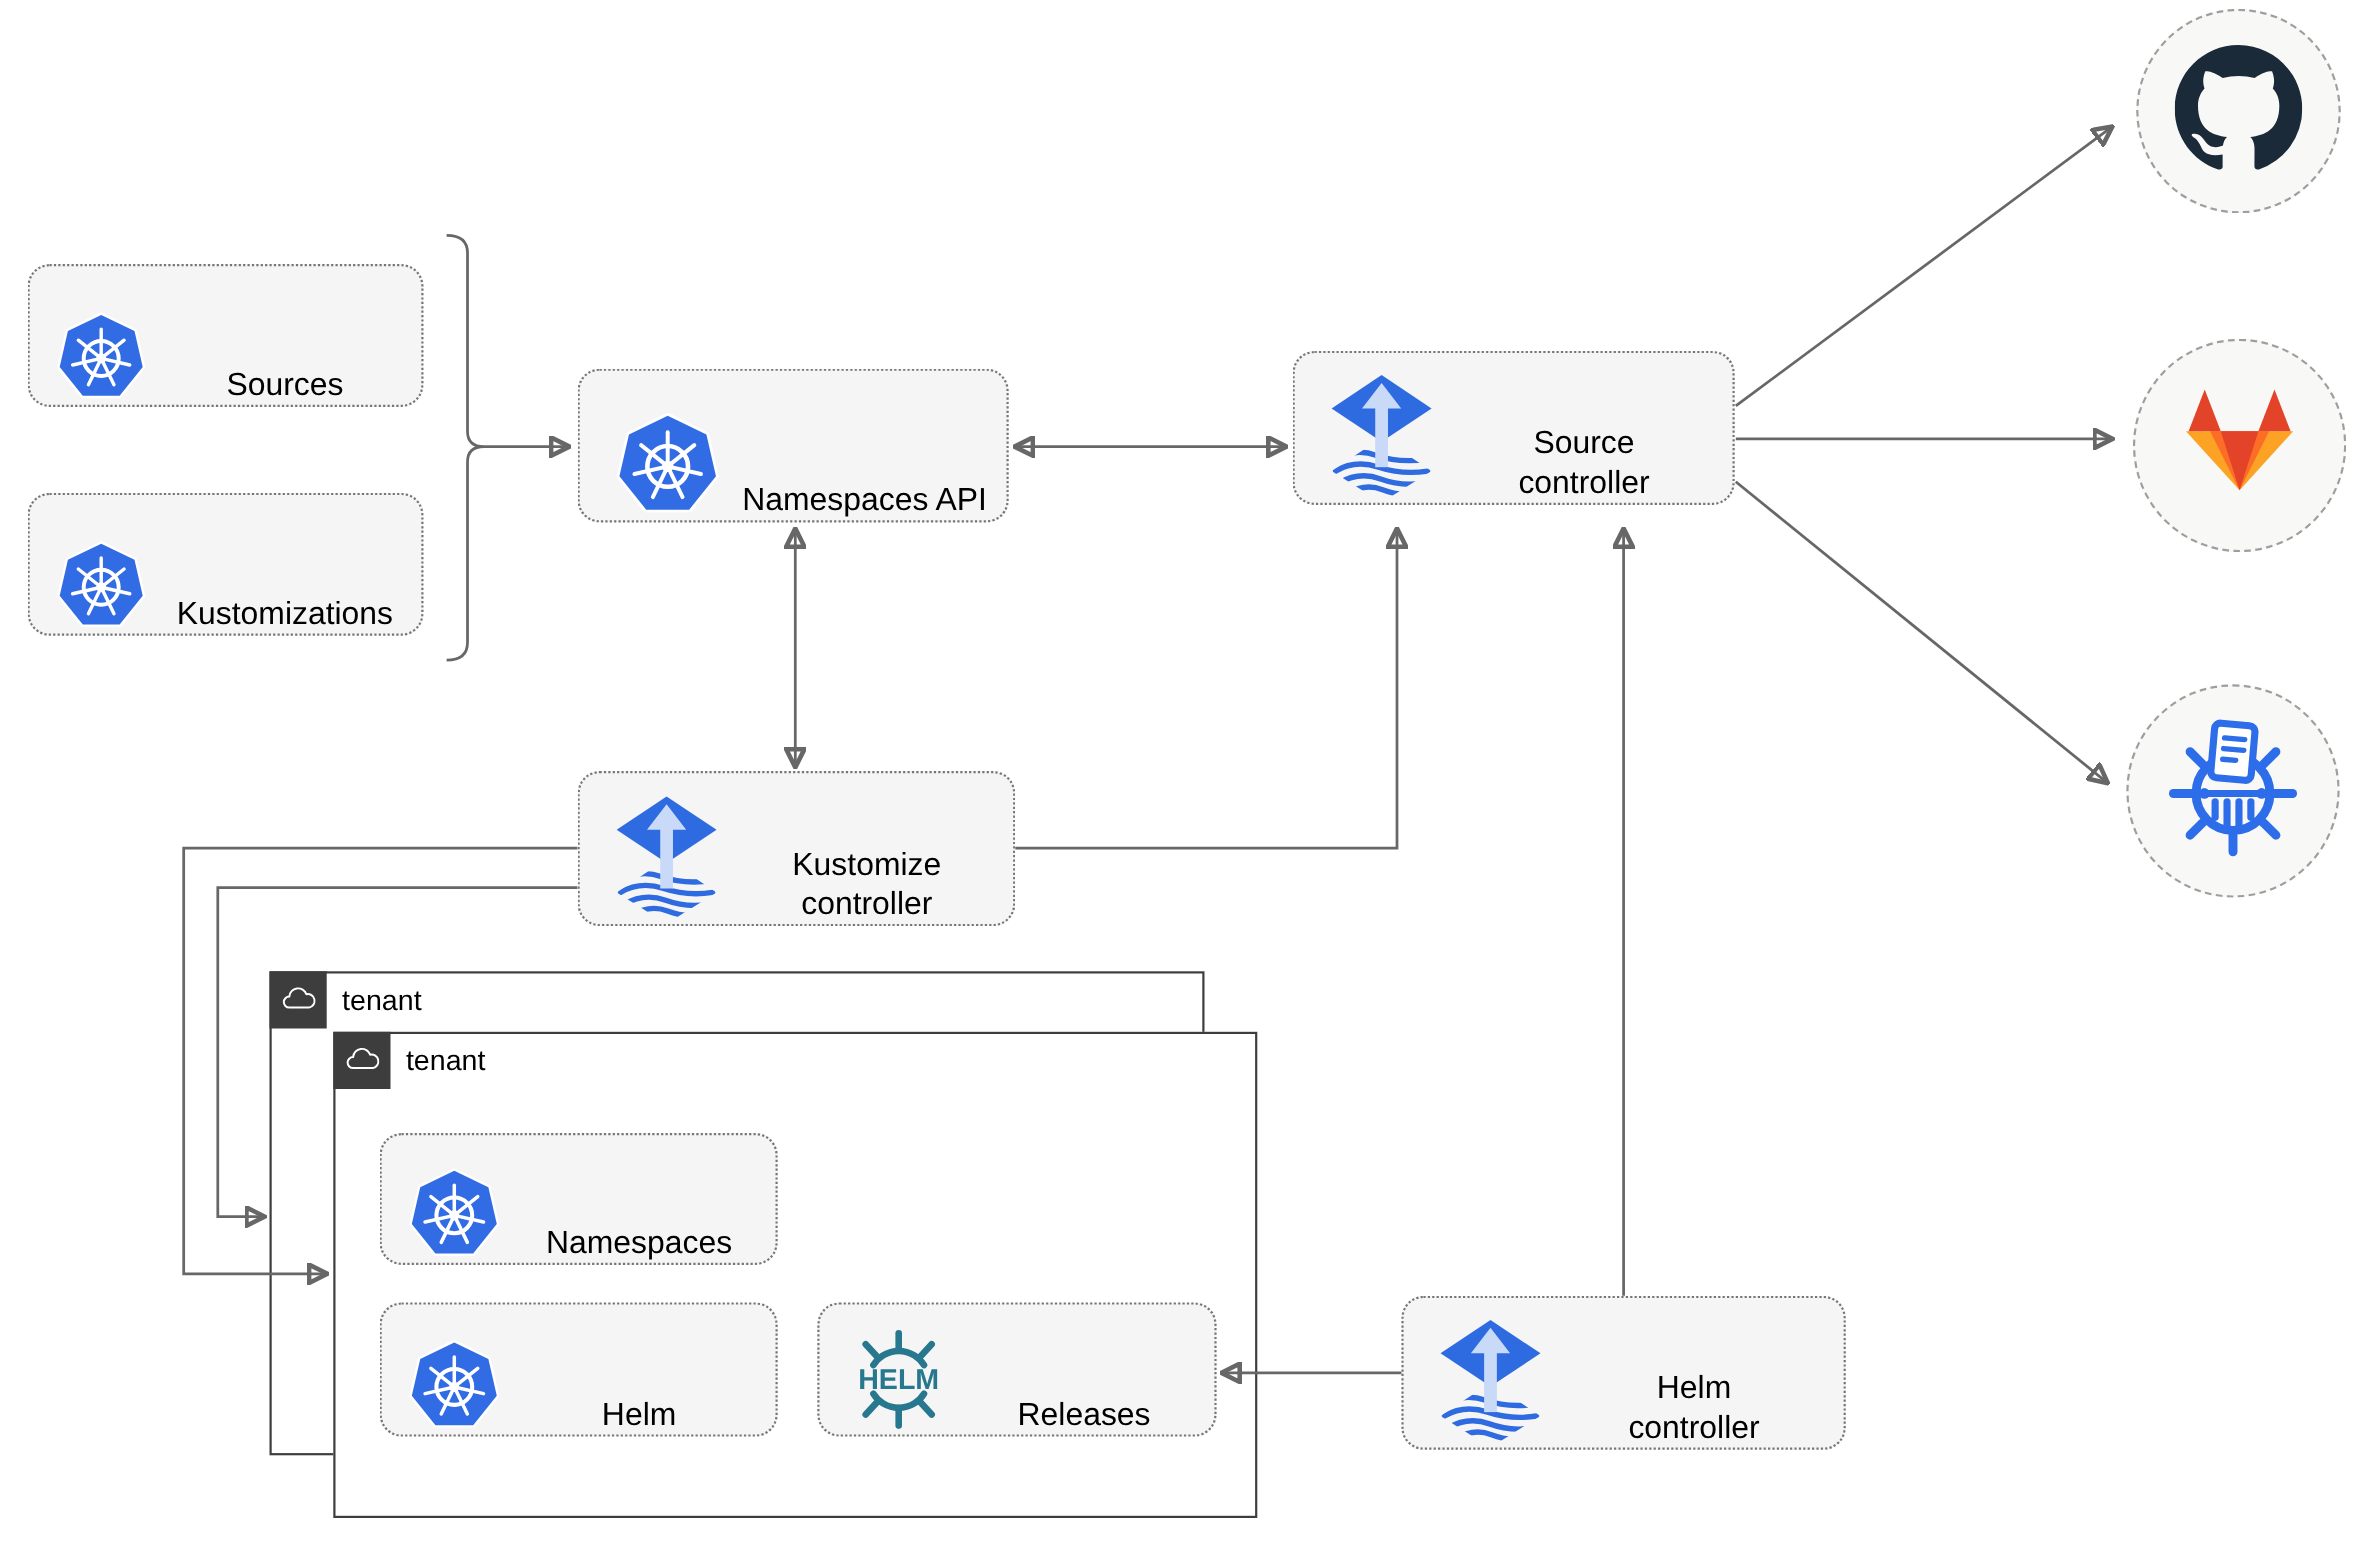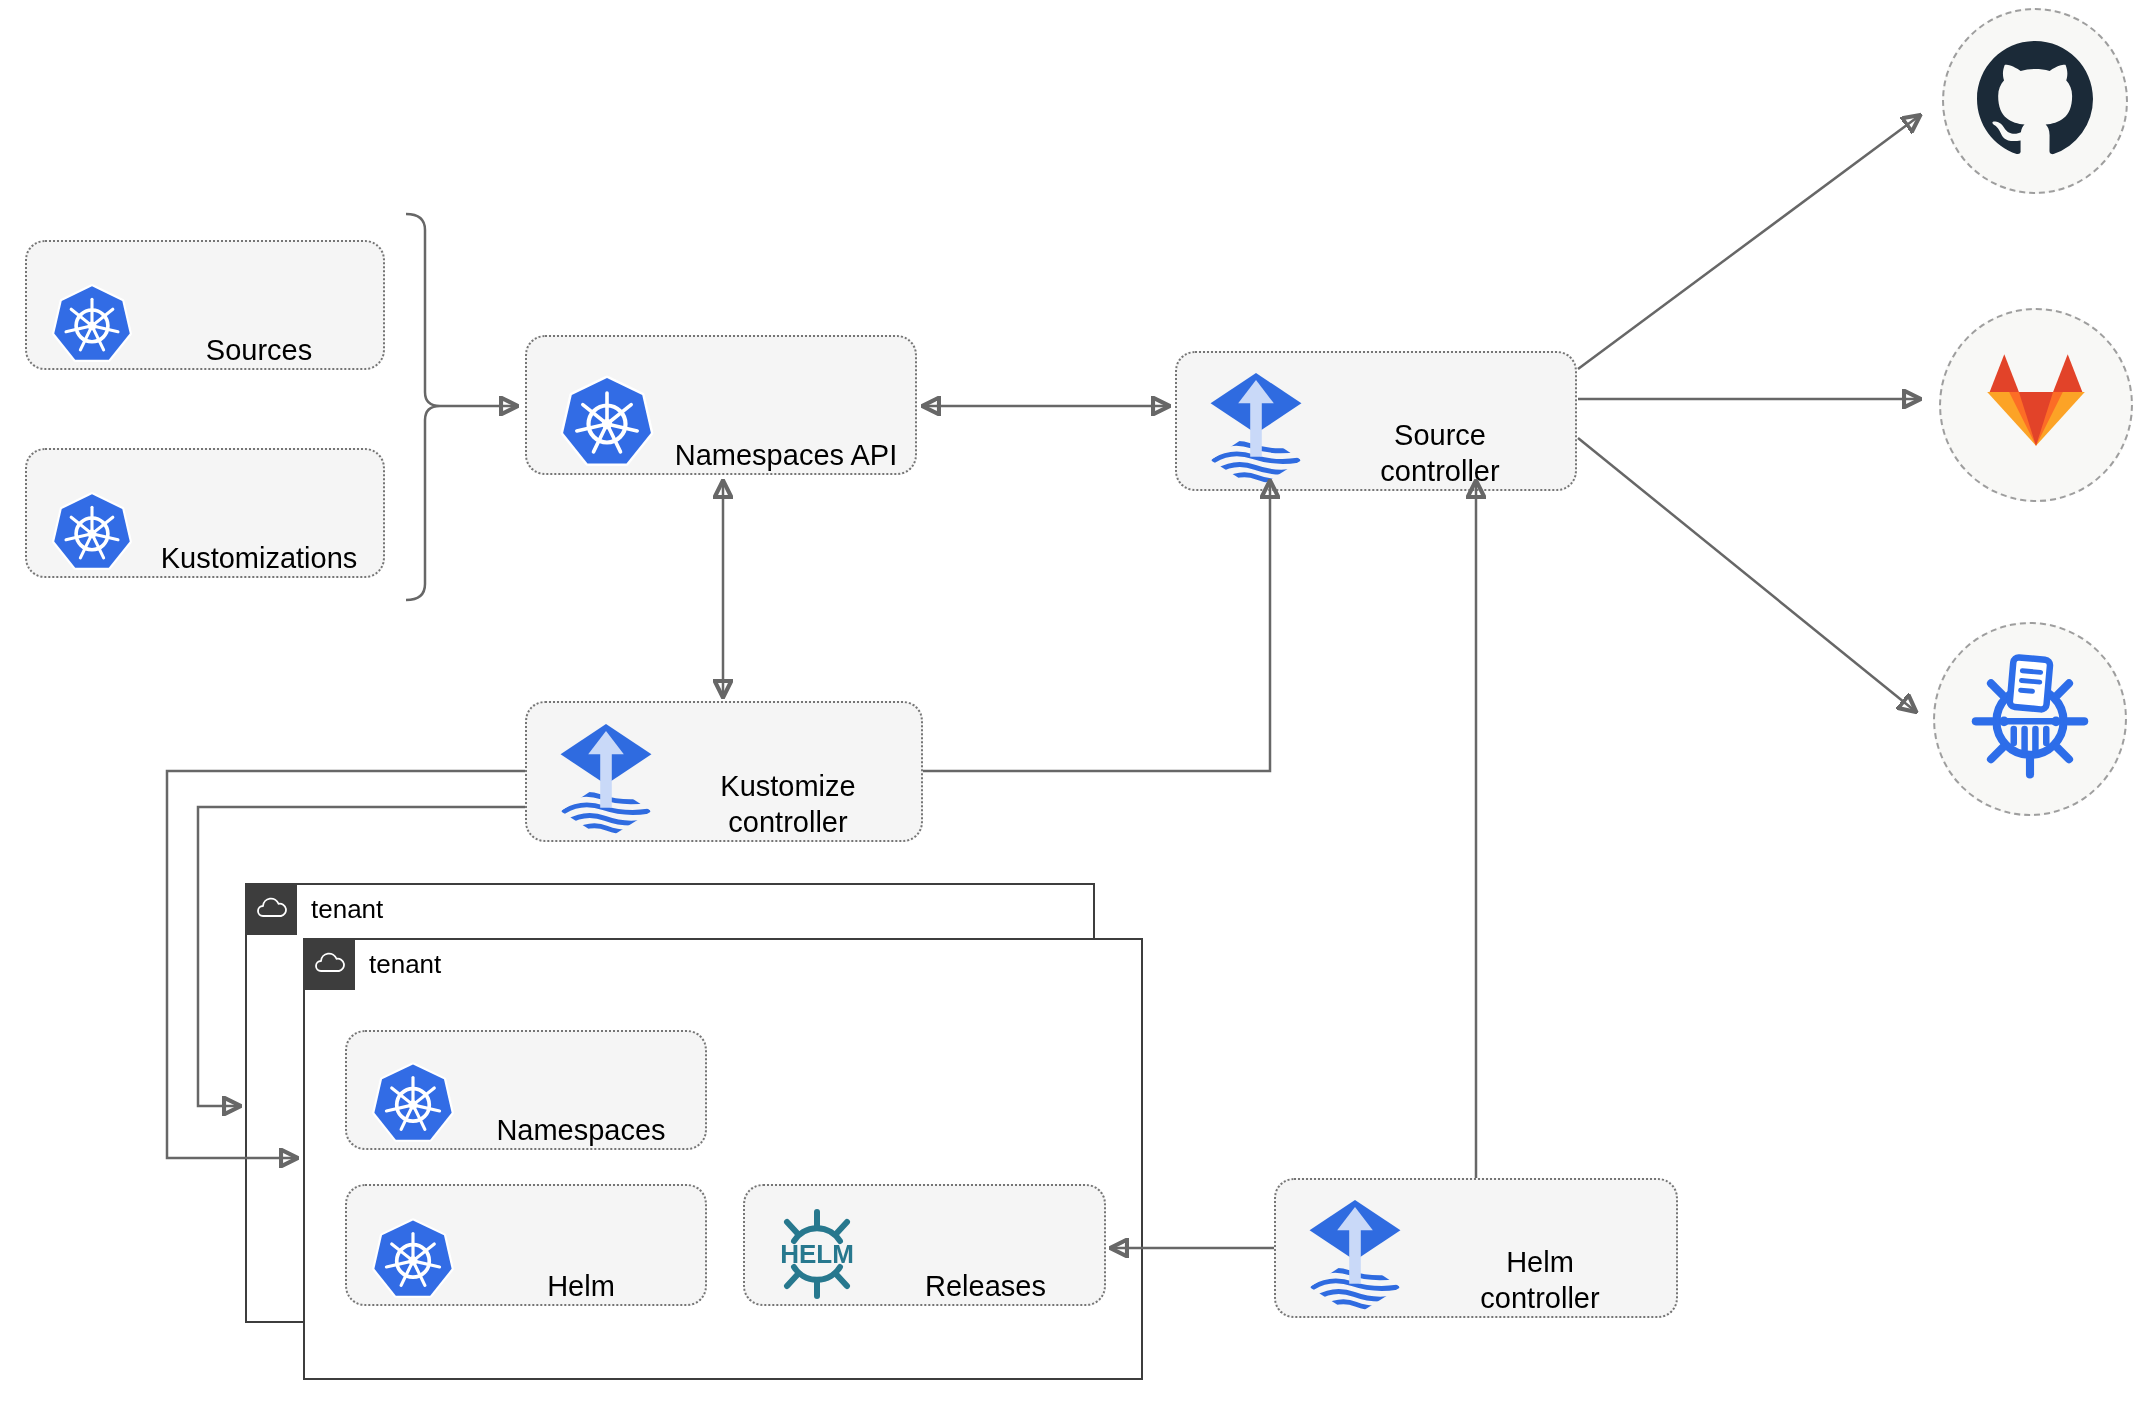--- a/index.html
+++ b/index.html
@@ -111,21 +111,21 @@
 
   <div class="node z3" style="left:525px;top:335px;width:392px;height:140px;padding-left:30px;">
     <span class="icon-wrap">
       <svg width="100" height="100" viewBox="0 0 100 100">
           <use href="#ic-k8s"></use>
         </svg>
     </span>
     <span class="label">Namespaces API</span>
   </div>
 
-  <div class="node z3" style="left:1175px;top:351px;width:402px;height:140px;padding-left:30px;">
+  <div class="node z3" style="left:1175px;top:319px;width:402px;height:140px;padding-left:30px;">
     <span class="icon-wrap">
       <svg width="98" height="118" viewBox="0 0 110 132">
           <use href="#ic-flux"></use>
         </svg>
     </span>
     <span class="label">
       <span>Source</span><br>
       <span>controller</span>
     </span>
   </div>

